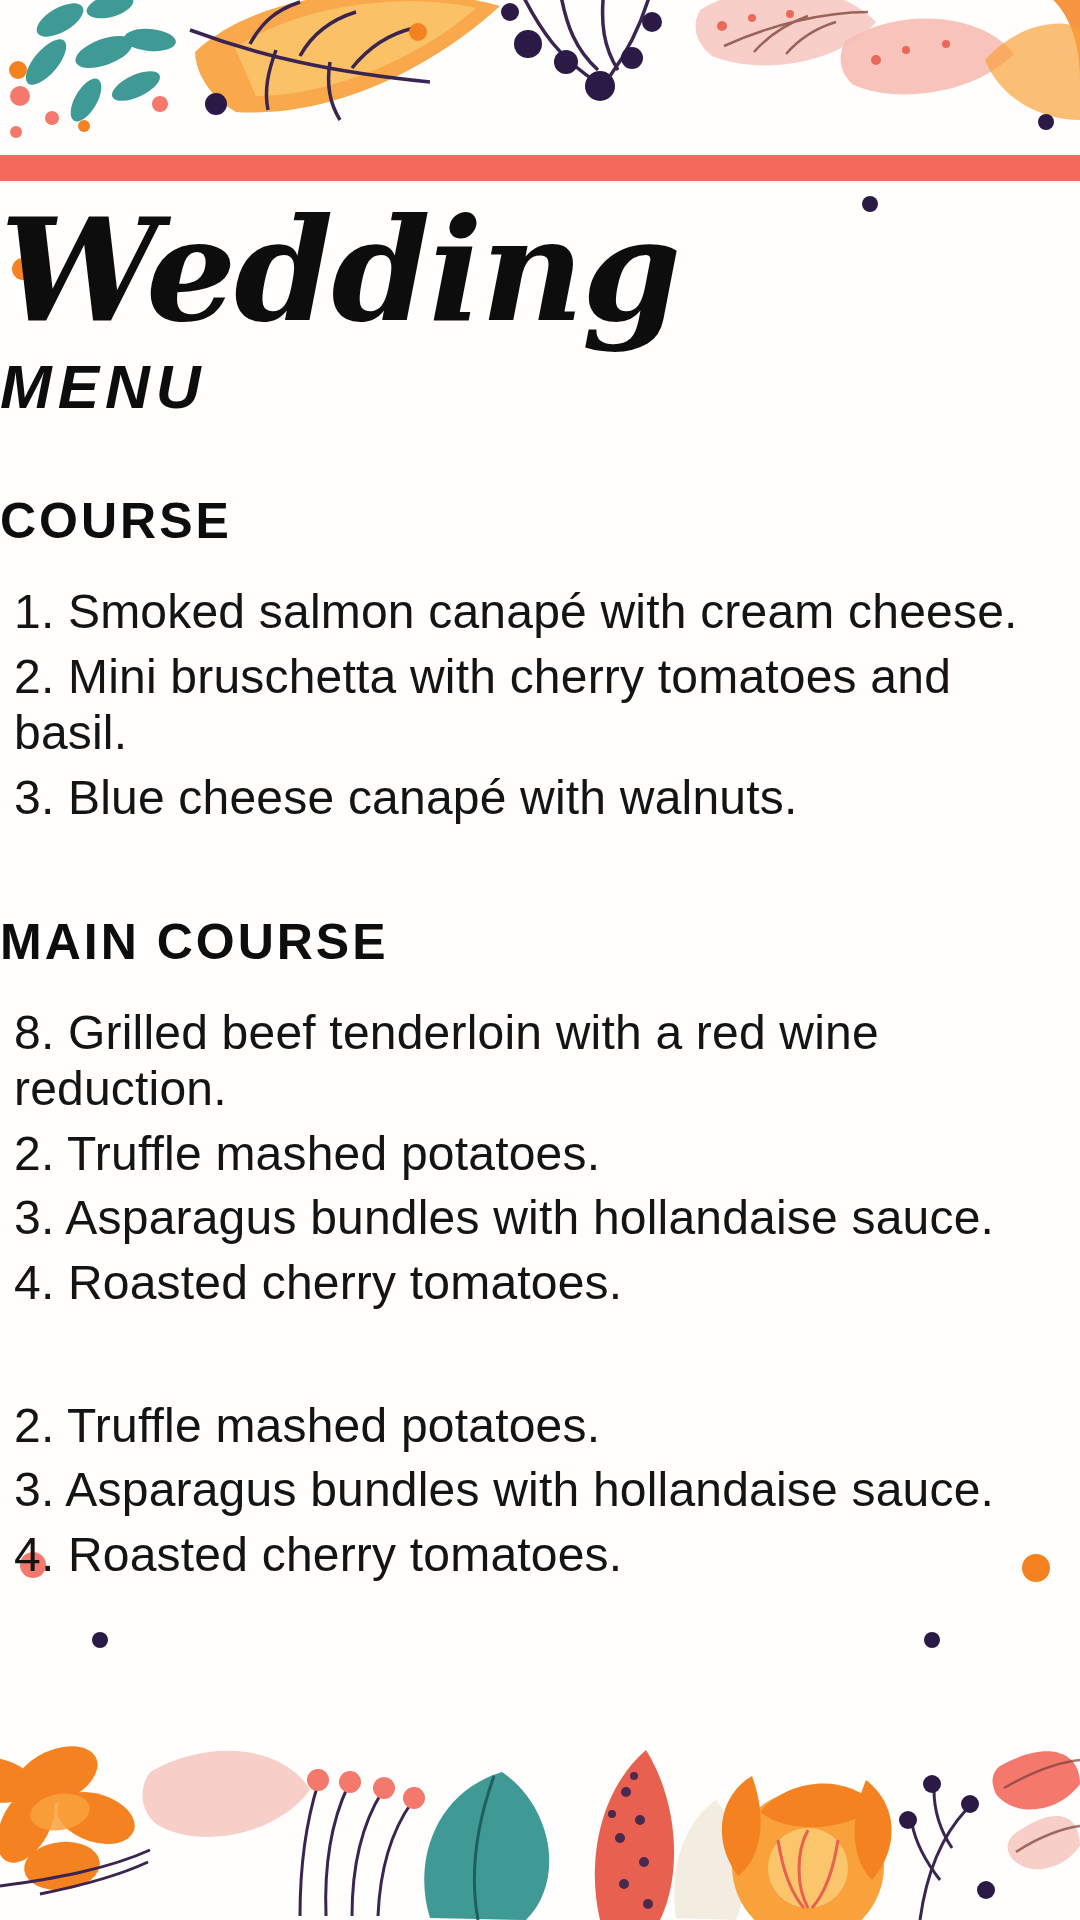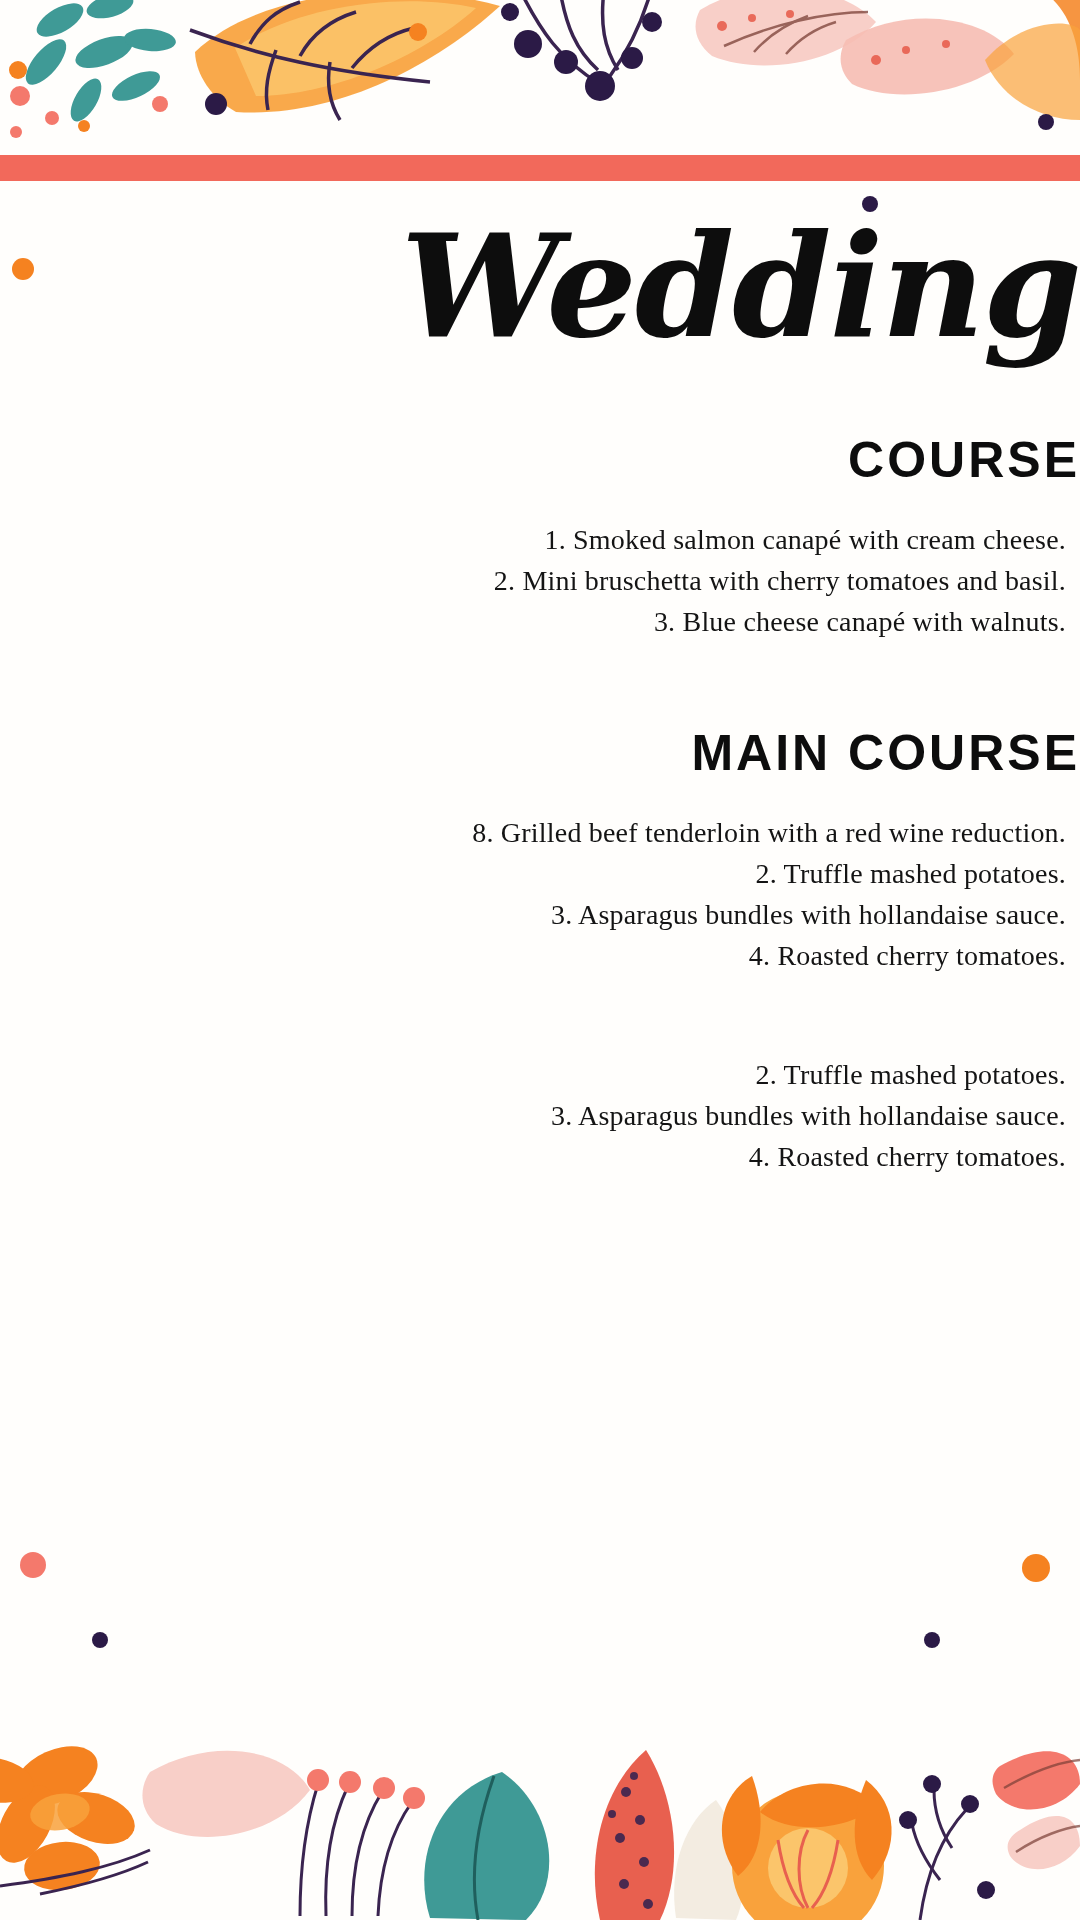--- a/index.html
+++ b/index.html
@@ -44,24 +44,24 @@
   .rule-bottom { bottom: 208px; }
 
   .scatter {
     position: absolute;
     border-radius: 50%;
   }
 
   
   .content {
     position: absolute;
-    top: 200px;
+    top: 184px;
     left: 0;
     width: 1080px;
-    text-align: right;
+    text-align: left;
   }
 
   .script-title {
     font-family: "DejaVu Serif", serif;
     font-style: italic;
     font-weight: 700;
     font-size: 142px;
     line-height: 1.05;
     color: #0d0d0d;
     letter-spacing: -2px;
@@ -89,22 +89,22 @@
     letter-spacing: 3px;
     color: #0d0d0d;
     margin: 0 0 34px 0;
   }
   .section-list {
     list-style: none;
     margin: 0;
     padding: 0;
   }
   .section-list li {
-    font-family: Liberation Serif, serif;
-    font-size: 28px;
+    font-family: Liberation Sans, sans-serif;
+    font-size: 48px;
     line-height: 1.18;
     color: #141414;
     margin: 0 0 8px 0;
     padding: 0 14px;
     letter-spacing: 0.2px;
   }
 
   .sec-starter { margin-top: 70px; }
   .sec-main { margin-top: 86px; }
   .sec-dessert { margin-top: 86px; }
@@ -194,20 +194,21 @@
   <div class="scatter" style="left:12px; top:258px; width:22px; height:22px; background:#f58220;"></div>
   <div class="scatter" style="left:862px; top:196px; width:16px; height:16px; background:#2b1a46;"></div>
   <div class="scatter" style="left:20px; top:1552px; width:26px; height:26px; background:#f4796c;"></div>
   <div class="scatter" style="left:92px; top:1632px; width:16px; height:16px; background:#2b1a46;"></div>
   <div class="scatter" style="left:1022px; top:1554px; width:28px; height:28px; background:#f58220;"></div>
   <div class="scatter" style="left:924px; top:1632px; width:16px; height:16px; background:#2b1a46;"></div>
 
   <div class="content">
 
     <h1 class="script-title">Wedding</h1>
+    <h2 class="menu-word">MENU</h2>
 
     <div class="section sec-starter">
       <h3 class="section-title">COURSE</h3>
       <ul class="section-list">
         <li>1. Smoked salmon canapé with cream cheese.</li>
         <li>2. Mini bruschetta with cherry tomatoes and basil.</li>
         <li>3. Blue cheese canapé with walnuts.</li>
       </ul>
     </div>
 

